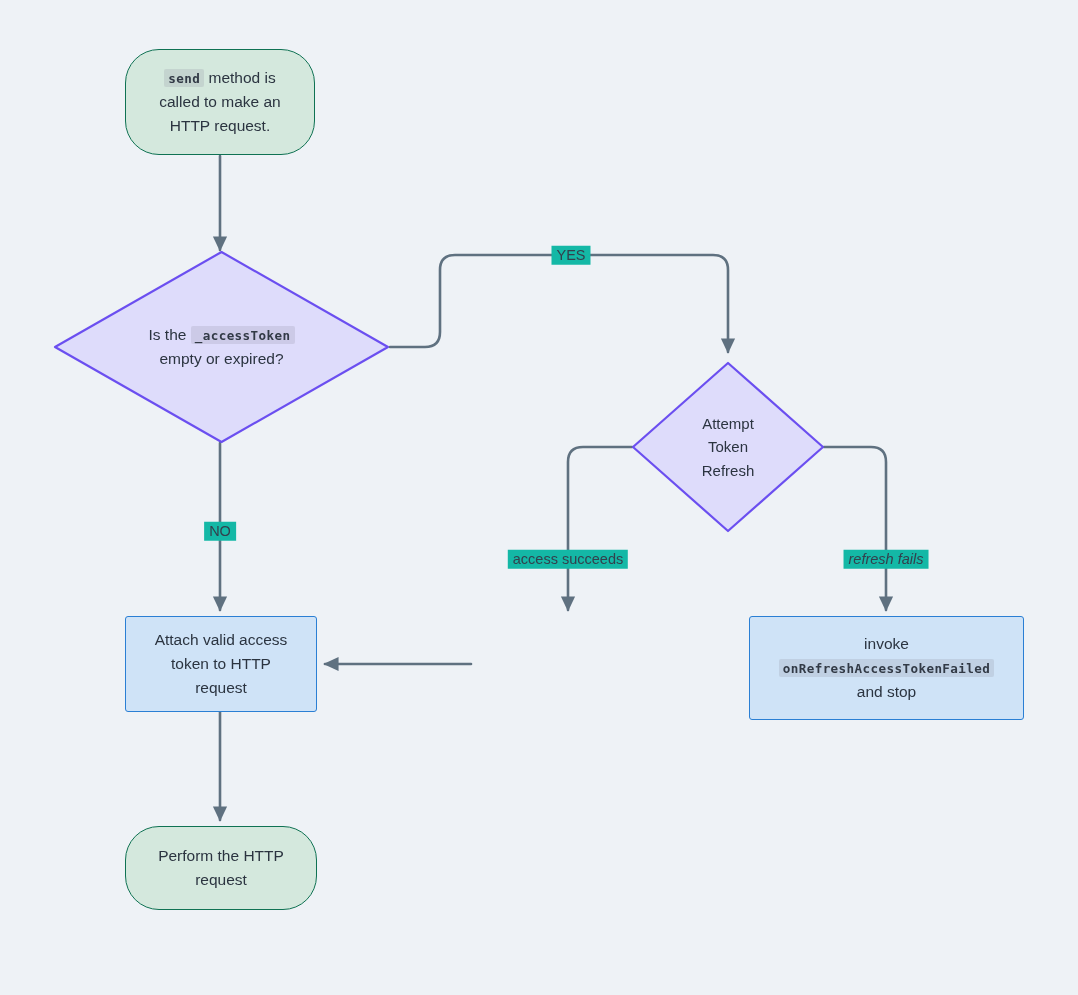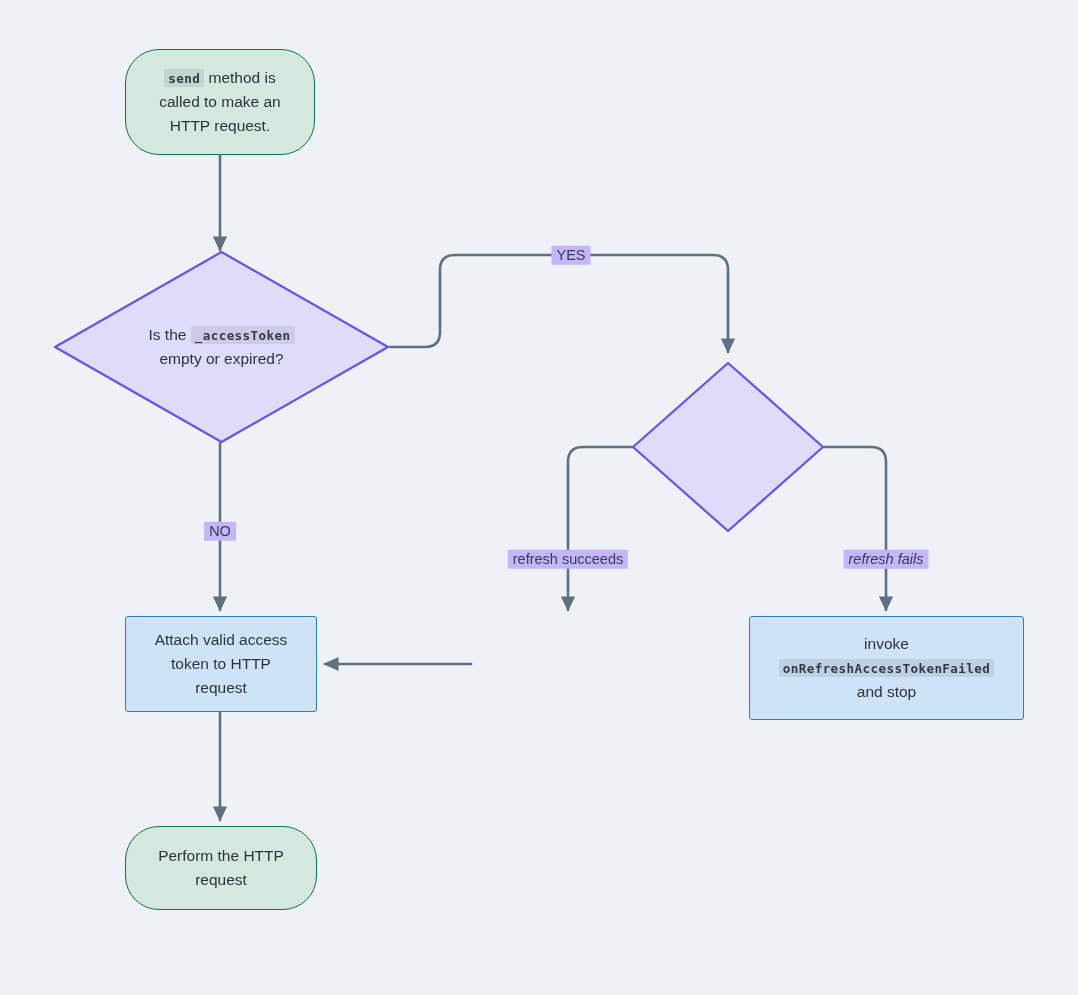--- a/index.html
+++ b/index.html
@@ -84,21 +84,21 @@
     letter-spacing: 0.4px;
     background: rgba(140, 140, 160, 0.22);
     border-radius: 2px;
     padding: 1.5px 4px;
     color: #323a46;
     white-space: nowrap;
   }
   .edge-label {
     position: absolute;
     transform: translate(-50%, -50%);
-    background: #c4b5fd;
+    background: #14b8a6;
     color: #33404d;
     font-size: 14.5px;
     line-height: 1;
     padding: 2px 5px;
     white-space: nowrap;
   }
 </style>
 </head>
 <body>
 
@@ -145,20 +145,25 @@
       <code class="kbd">send</code><span> method is</span><br>
       <span>called to make an</span><br>
       <span>HTTP request.</span>
     </span>
   </div>
 
   <div class="node n-decision" style="left:631px; top:361px; width:194px; height:172px; font-size:15px;">
     <svg class="dia" viewBox="0 0 194 172" preserveAspectRatio="none">
       <polygon class="dia-shape" points="97,2 192,86 97,170 2,86"></polygon>
     </svg>
+    <span class="label">
+      <span>Attempt</span><br>
+      <span>Token</span><br>
+      <span>Refresh</span>
+    </span>
   </div>
 
   <div class="node n-process" style="left:125px; top:616px; width:192px; height:96px;text-align:center;">
     <span class="label">
       <span>Attach valid access</span><br>
       <span>token to HTTP</span><br>
       <span>request</span>
     </span>
   </div>
 
@@ -175,17 +180,17 @@
     <span class="label">
       <span>Perform the HTTP</span><br>
       <span>request</span>
     </span>
   </div>
 
   <div class="edge-label" style="left:571px; top:255px;">YES</div>
 
   <div class="edge-label" style="left:220px; top:531px;">NO</div>
 
-  <div class="edge-label" style="left:568px; top:559px;">refresh succeeds</div>
+  <div class="edge-label" style="left:568px; top:559px;">access succeeds</div>
 
   <div class="edge-label" style="left:886px; top:559px;font-style:italic;">refresh fails</div>
 
 </div>
 
 </body></html>

